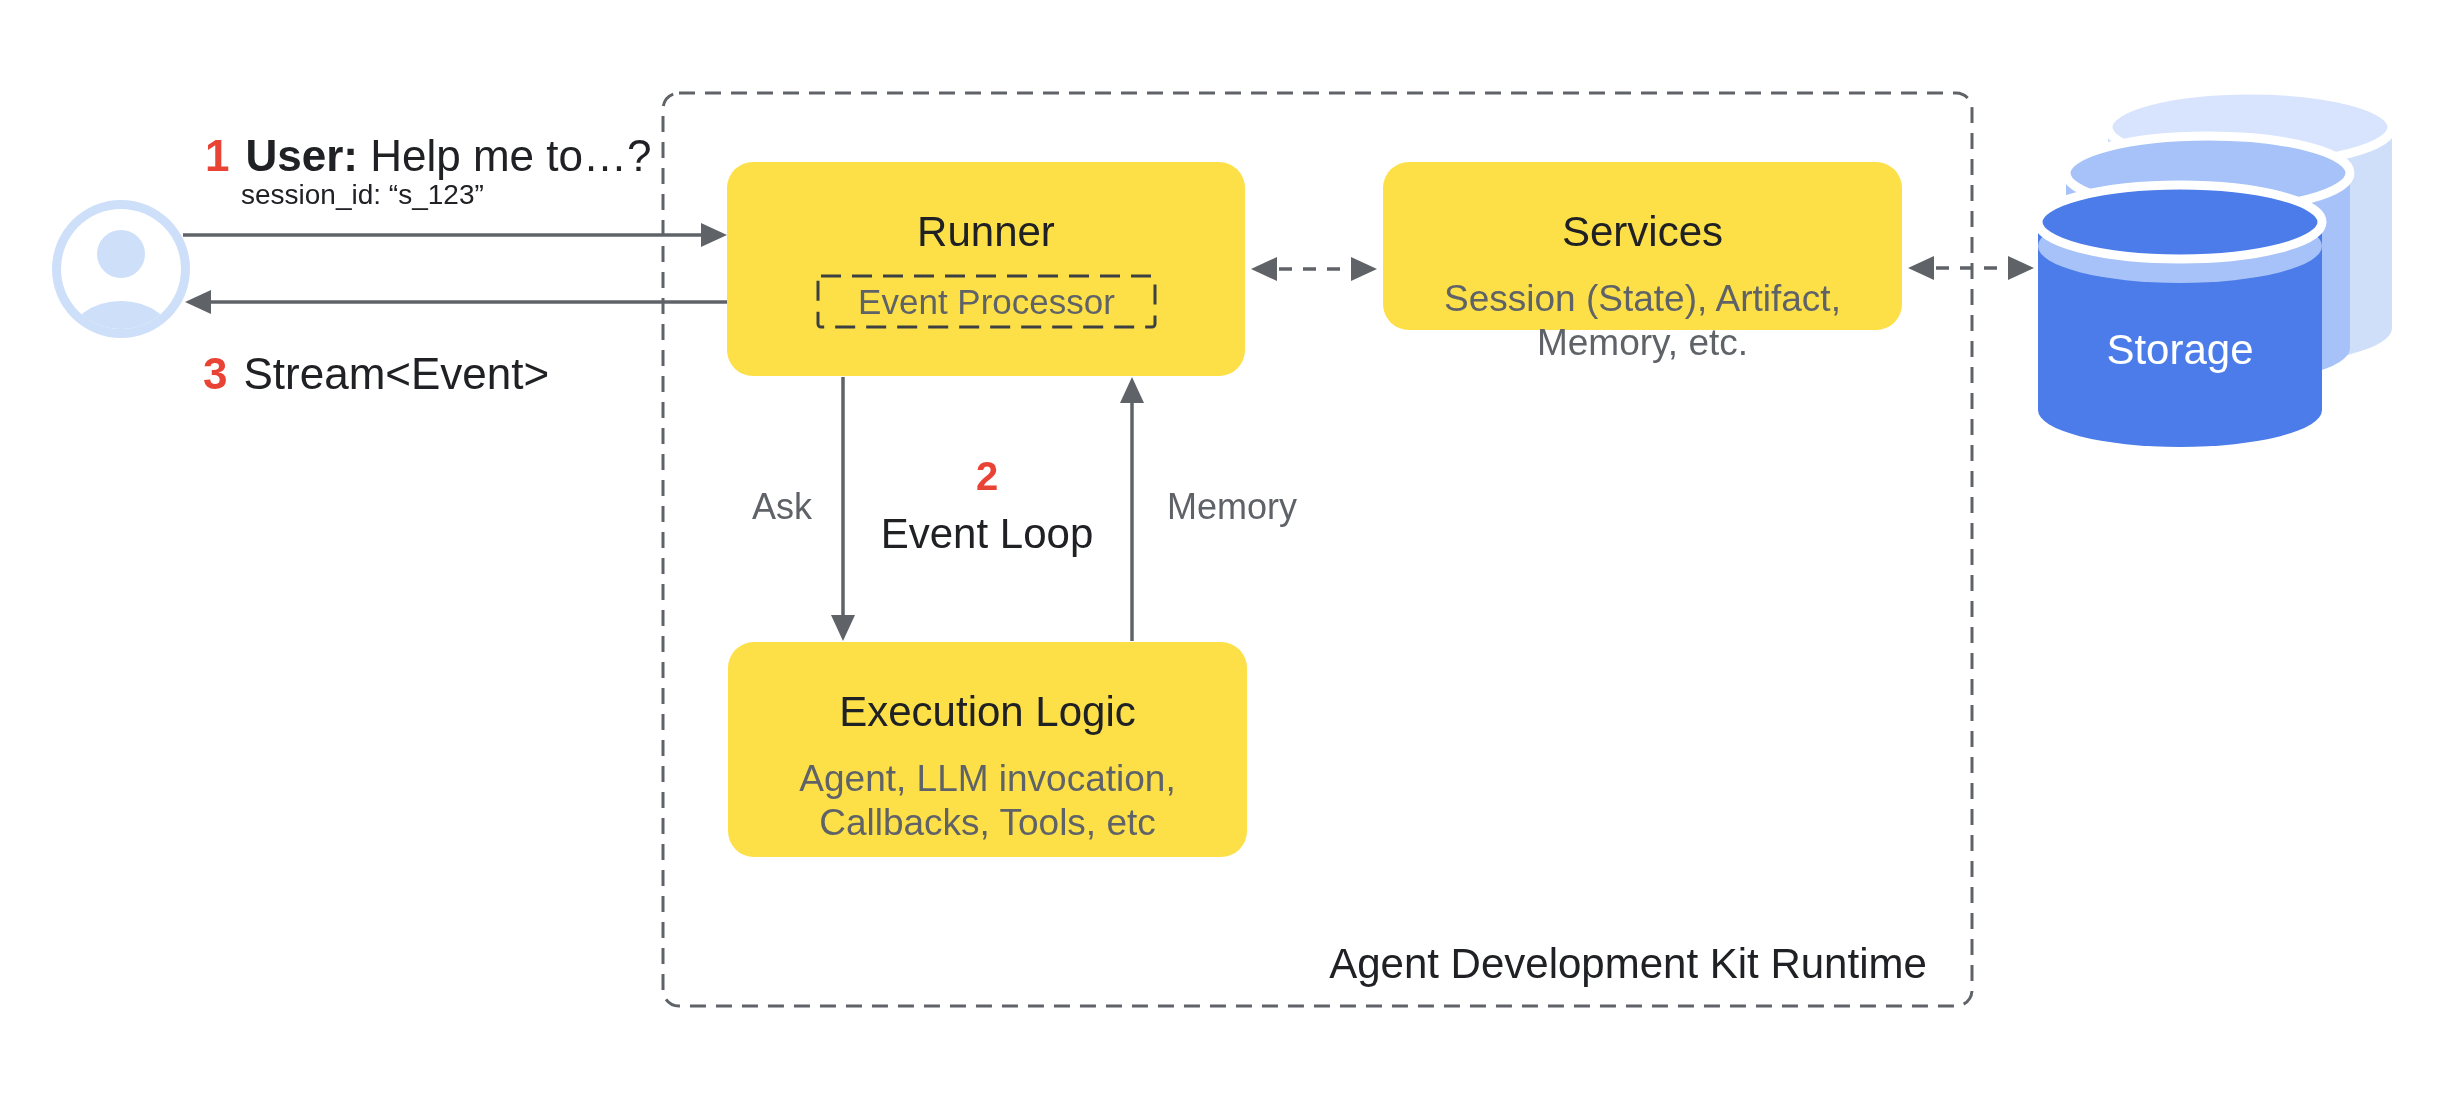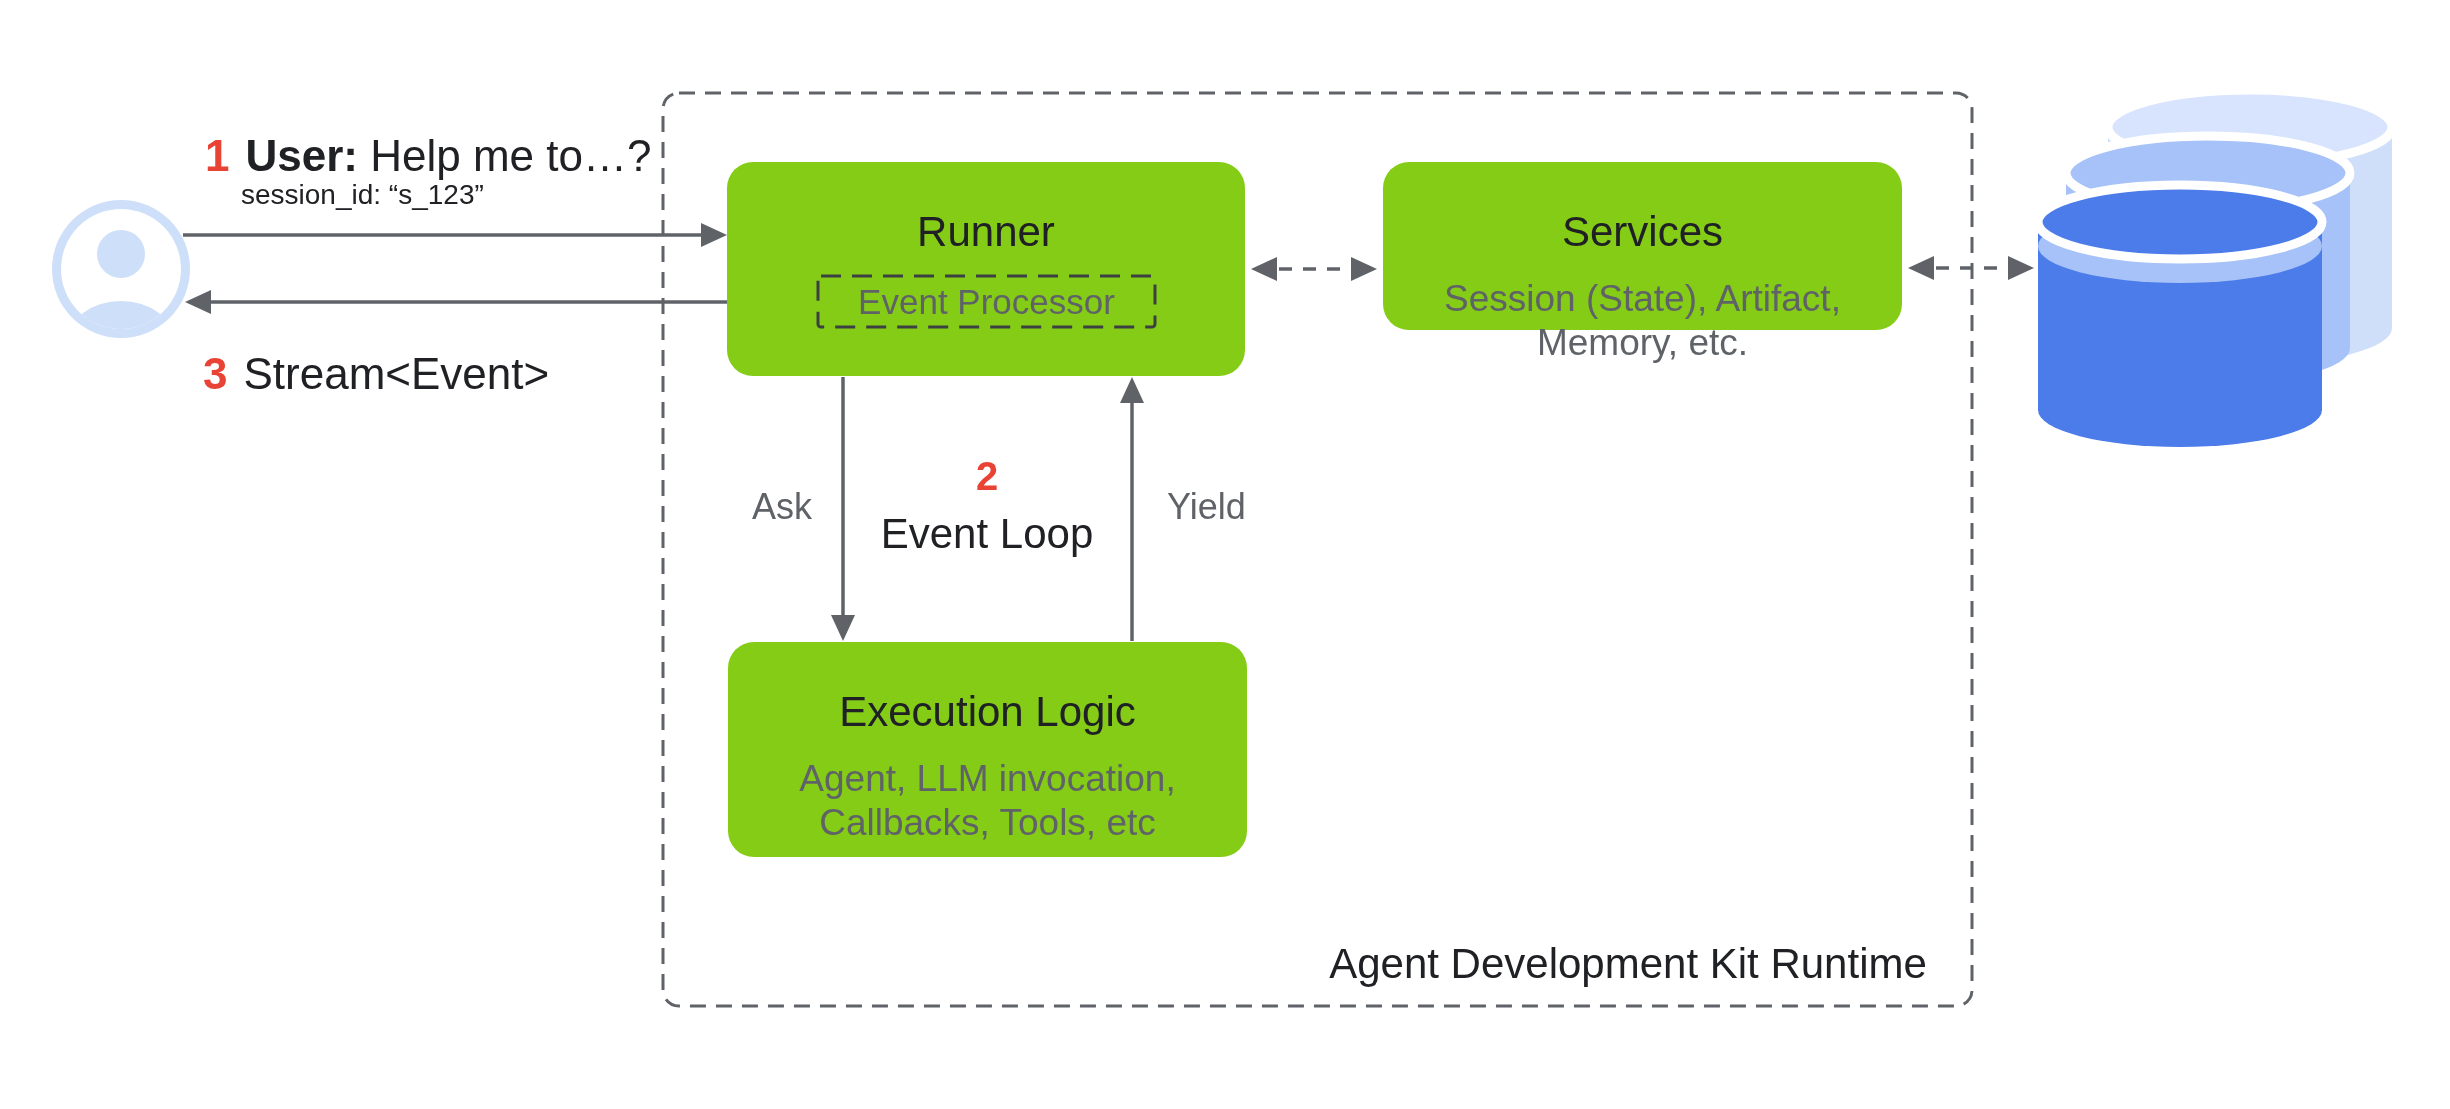--- a/index.html
+++ b/index.html
@@ -6,21 +6,21 @@
   .canvas{
     position:relative;width:2450px;height:1109px;background:#ffffff;overflow:hidden;
     font-family:"Liberation Sans",sans-serif;color:#202124;
   }
   .layer{position:absolute;left:0;top:0;width:2450px;height:1109px;}
   svg.layer{z-index:2;pointer-events:none;}
   .boxes{z-index:1;}
   .labels{z-index:3;}
 
   .box{
-    position:absolute;background:#84cc16;border-radius:26px;
+    position:absolute;background:#fde047;border-radius:26px;
     display:flex;flex-direction:column;align-items:center;box-sizing:border-box;
     padding-top:44px;
   }
   .box-title{font-size:42px;line-height:52px;color:#202124;white-space:nowrap;}
   .box-sub{font-size:37px;line-height:44px;color:#5f6368;text-align:center;white-space:nowrap;margin-top:19px;}
 
   .lbl{position:absolute;white-space:nowrap;}
   .t-dark{color:#202124;}
   .t-gray{color:#5f6368;text-align:right;}
   .t-red{color:#e94335;font-weight:bold;}
@@ -141,19 +141,20 @@
     </div>
 
     <div class="ep-text">Event Processor</div>
 
     <div class="lbl t-gray" style="left:752px;top:486px;font-size:36px;line-height:42px;">Ask</div>
 
     <div class="lbl t-red center" style="left:887px;top:453px;width:200px;font-size:40px;line-height:46px;">2</div>
 
     <div class="lbl t-dark center" style="left:837px;top:508px;width:300px;font-size:42px;line-height:52px;">Event Loop</div>
 
-    <div class="lbl t-gray" style="left:1167px;top:486px;font-size:36px;line-height:42px;">Yield</div>
+    <div class="lbl t-gray" style="left:1167px;top:486px;font-size:36px;line-height:42px;">Memory</div>
 
     <div class="lbl t-dark center" style="left:1322px;top:938px;width:612px;font-size:42px;line-height:52px;">Agent Development Kit Runtime</div>
 
+    <div class="lbl center" style="left:2038px;top:326px;width:284px;font-size:42px;line-height:48px;color:#ffffff;">Storage</div>
   </div>
 
 </div>
 
 </body></html>

